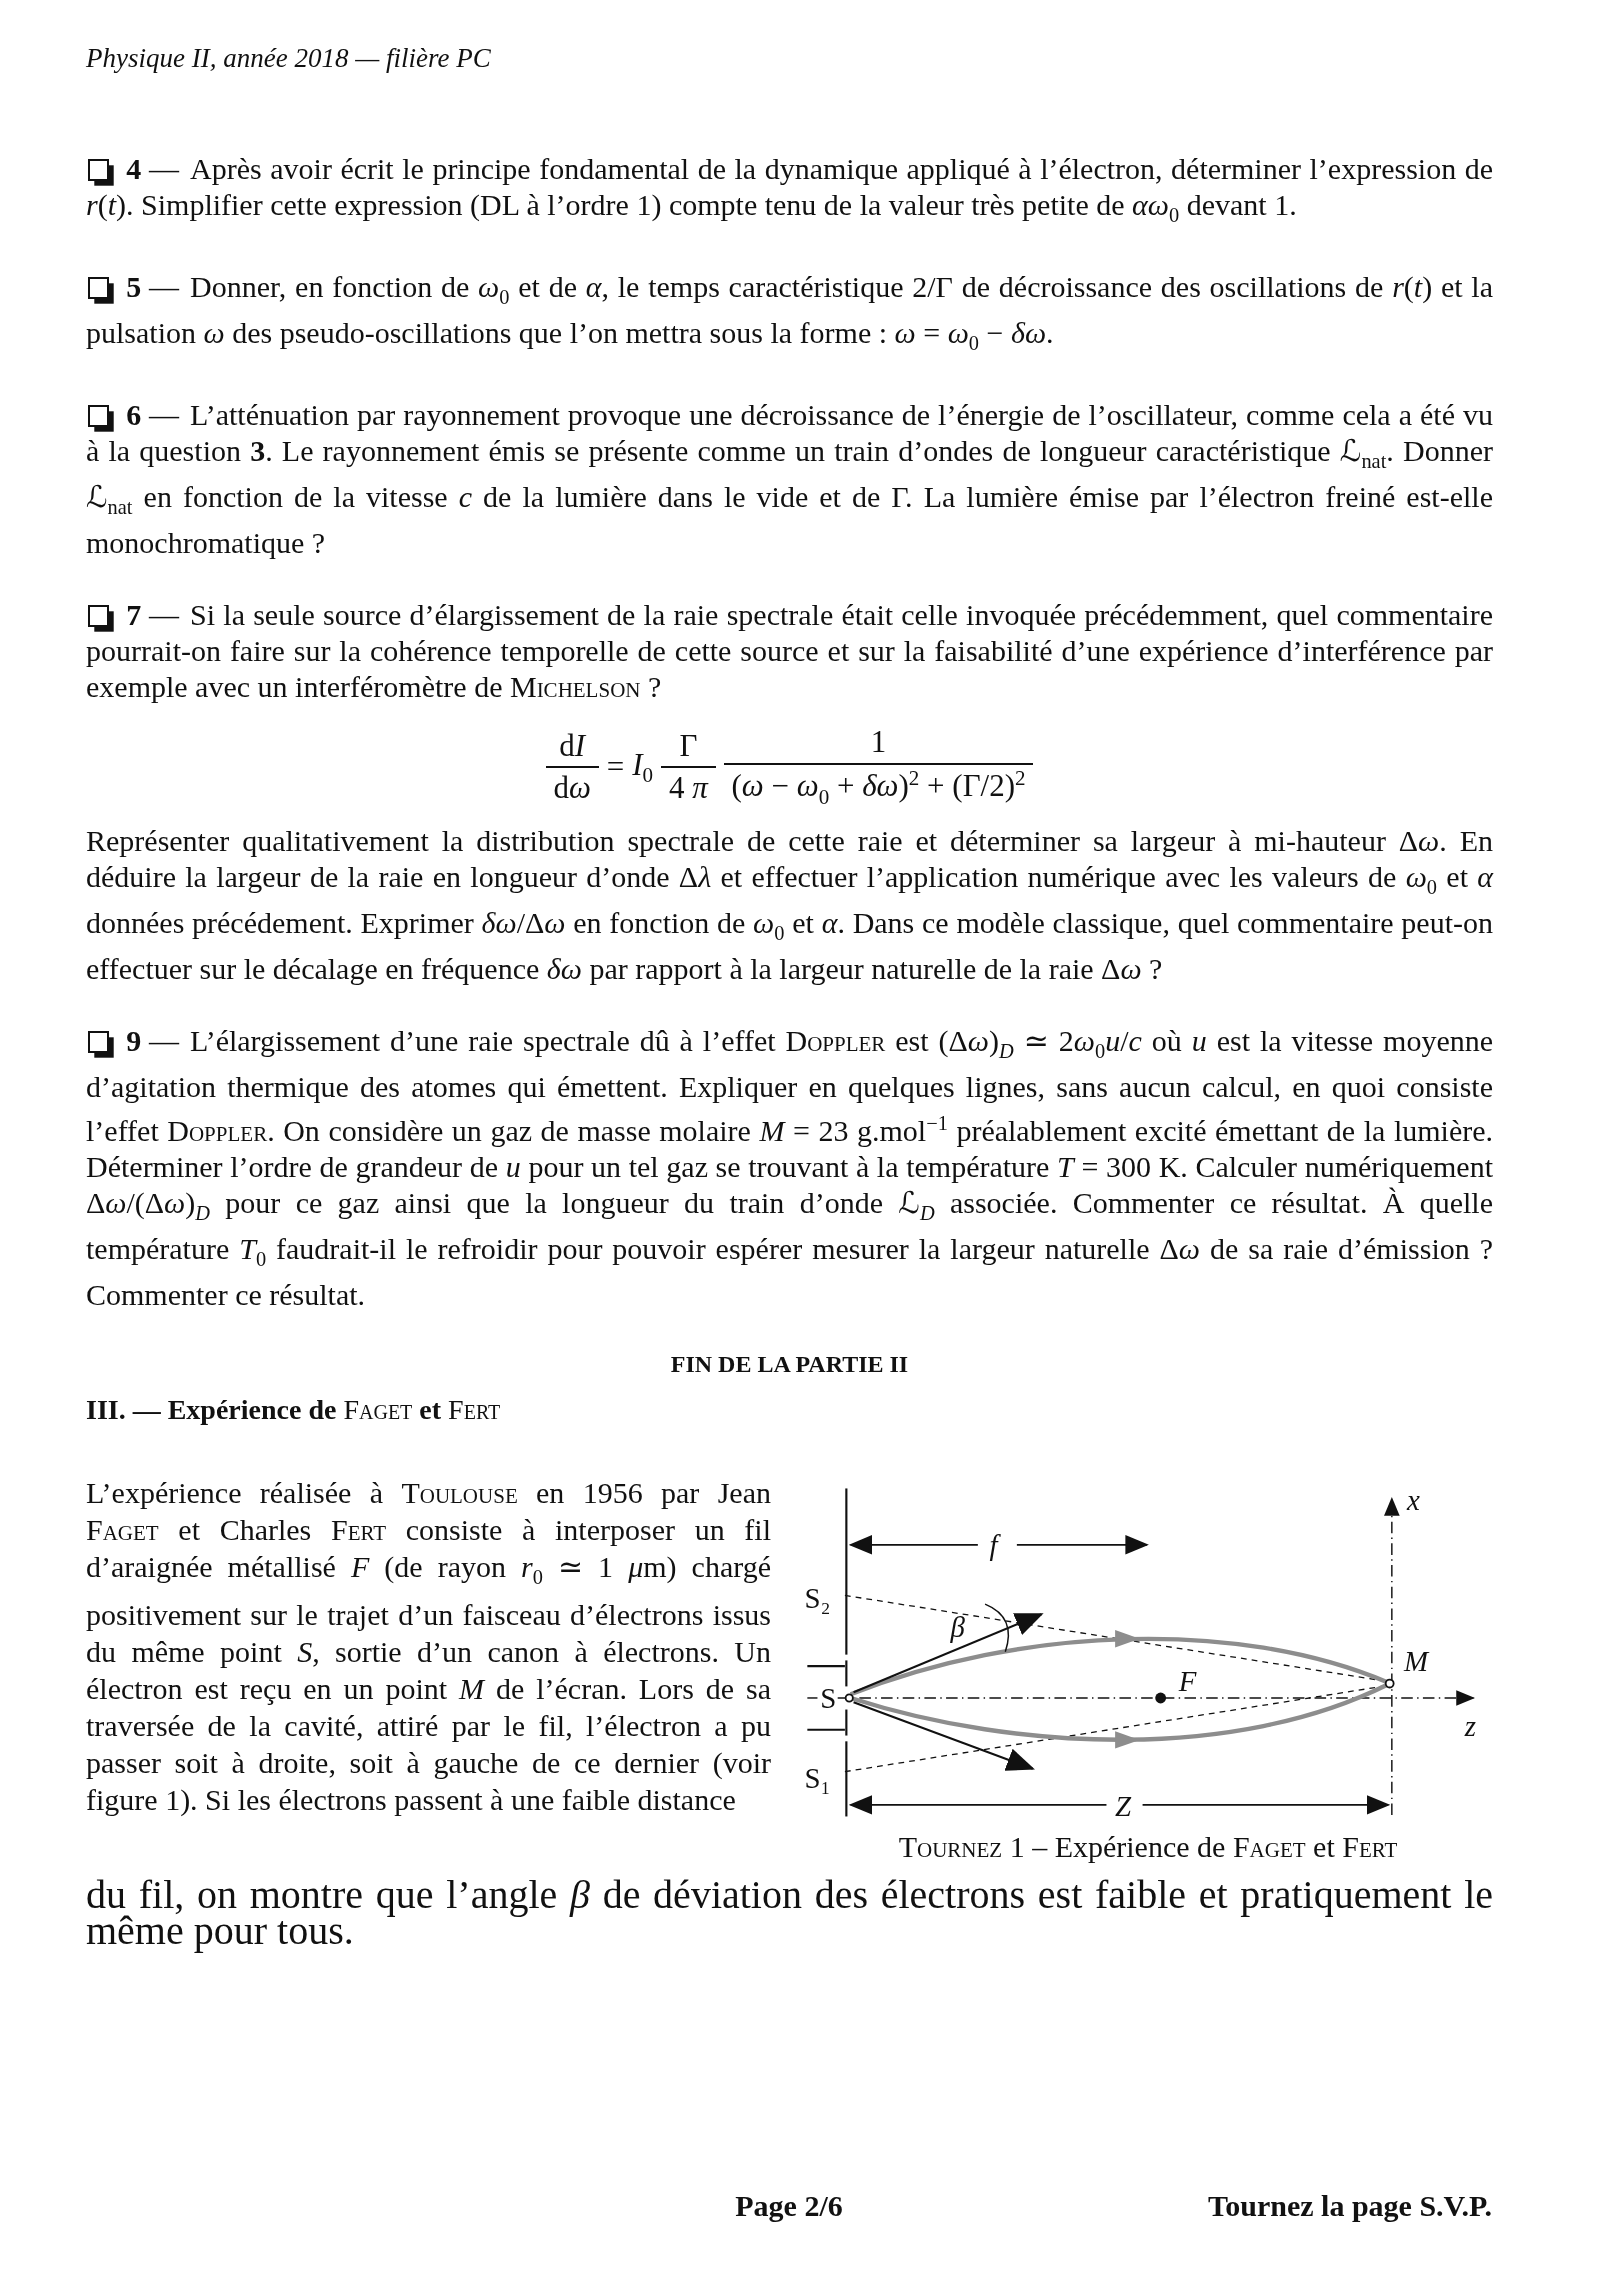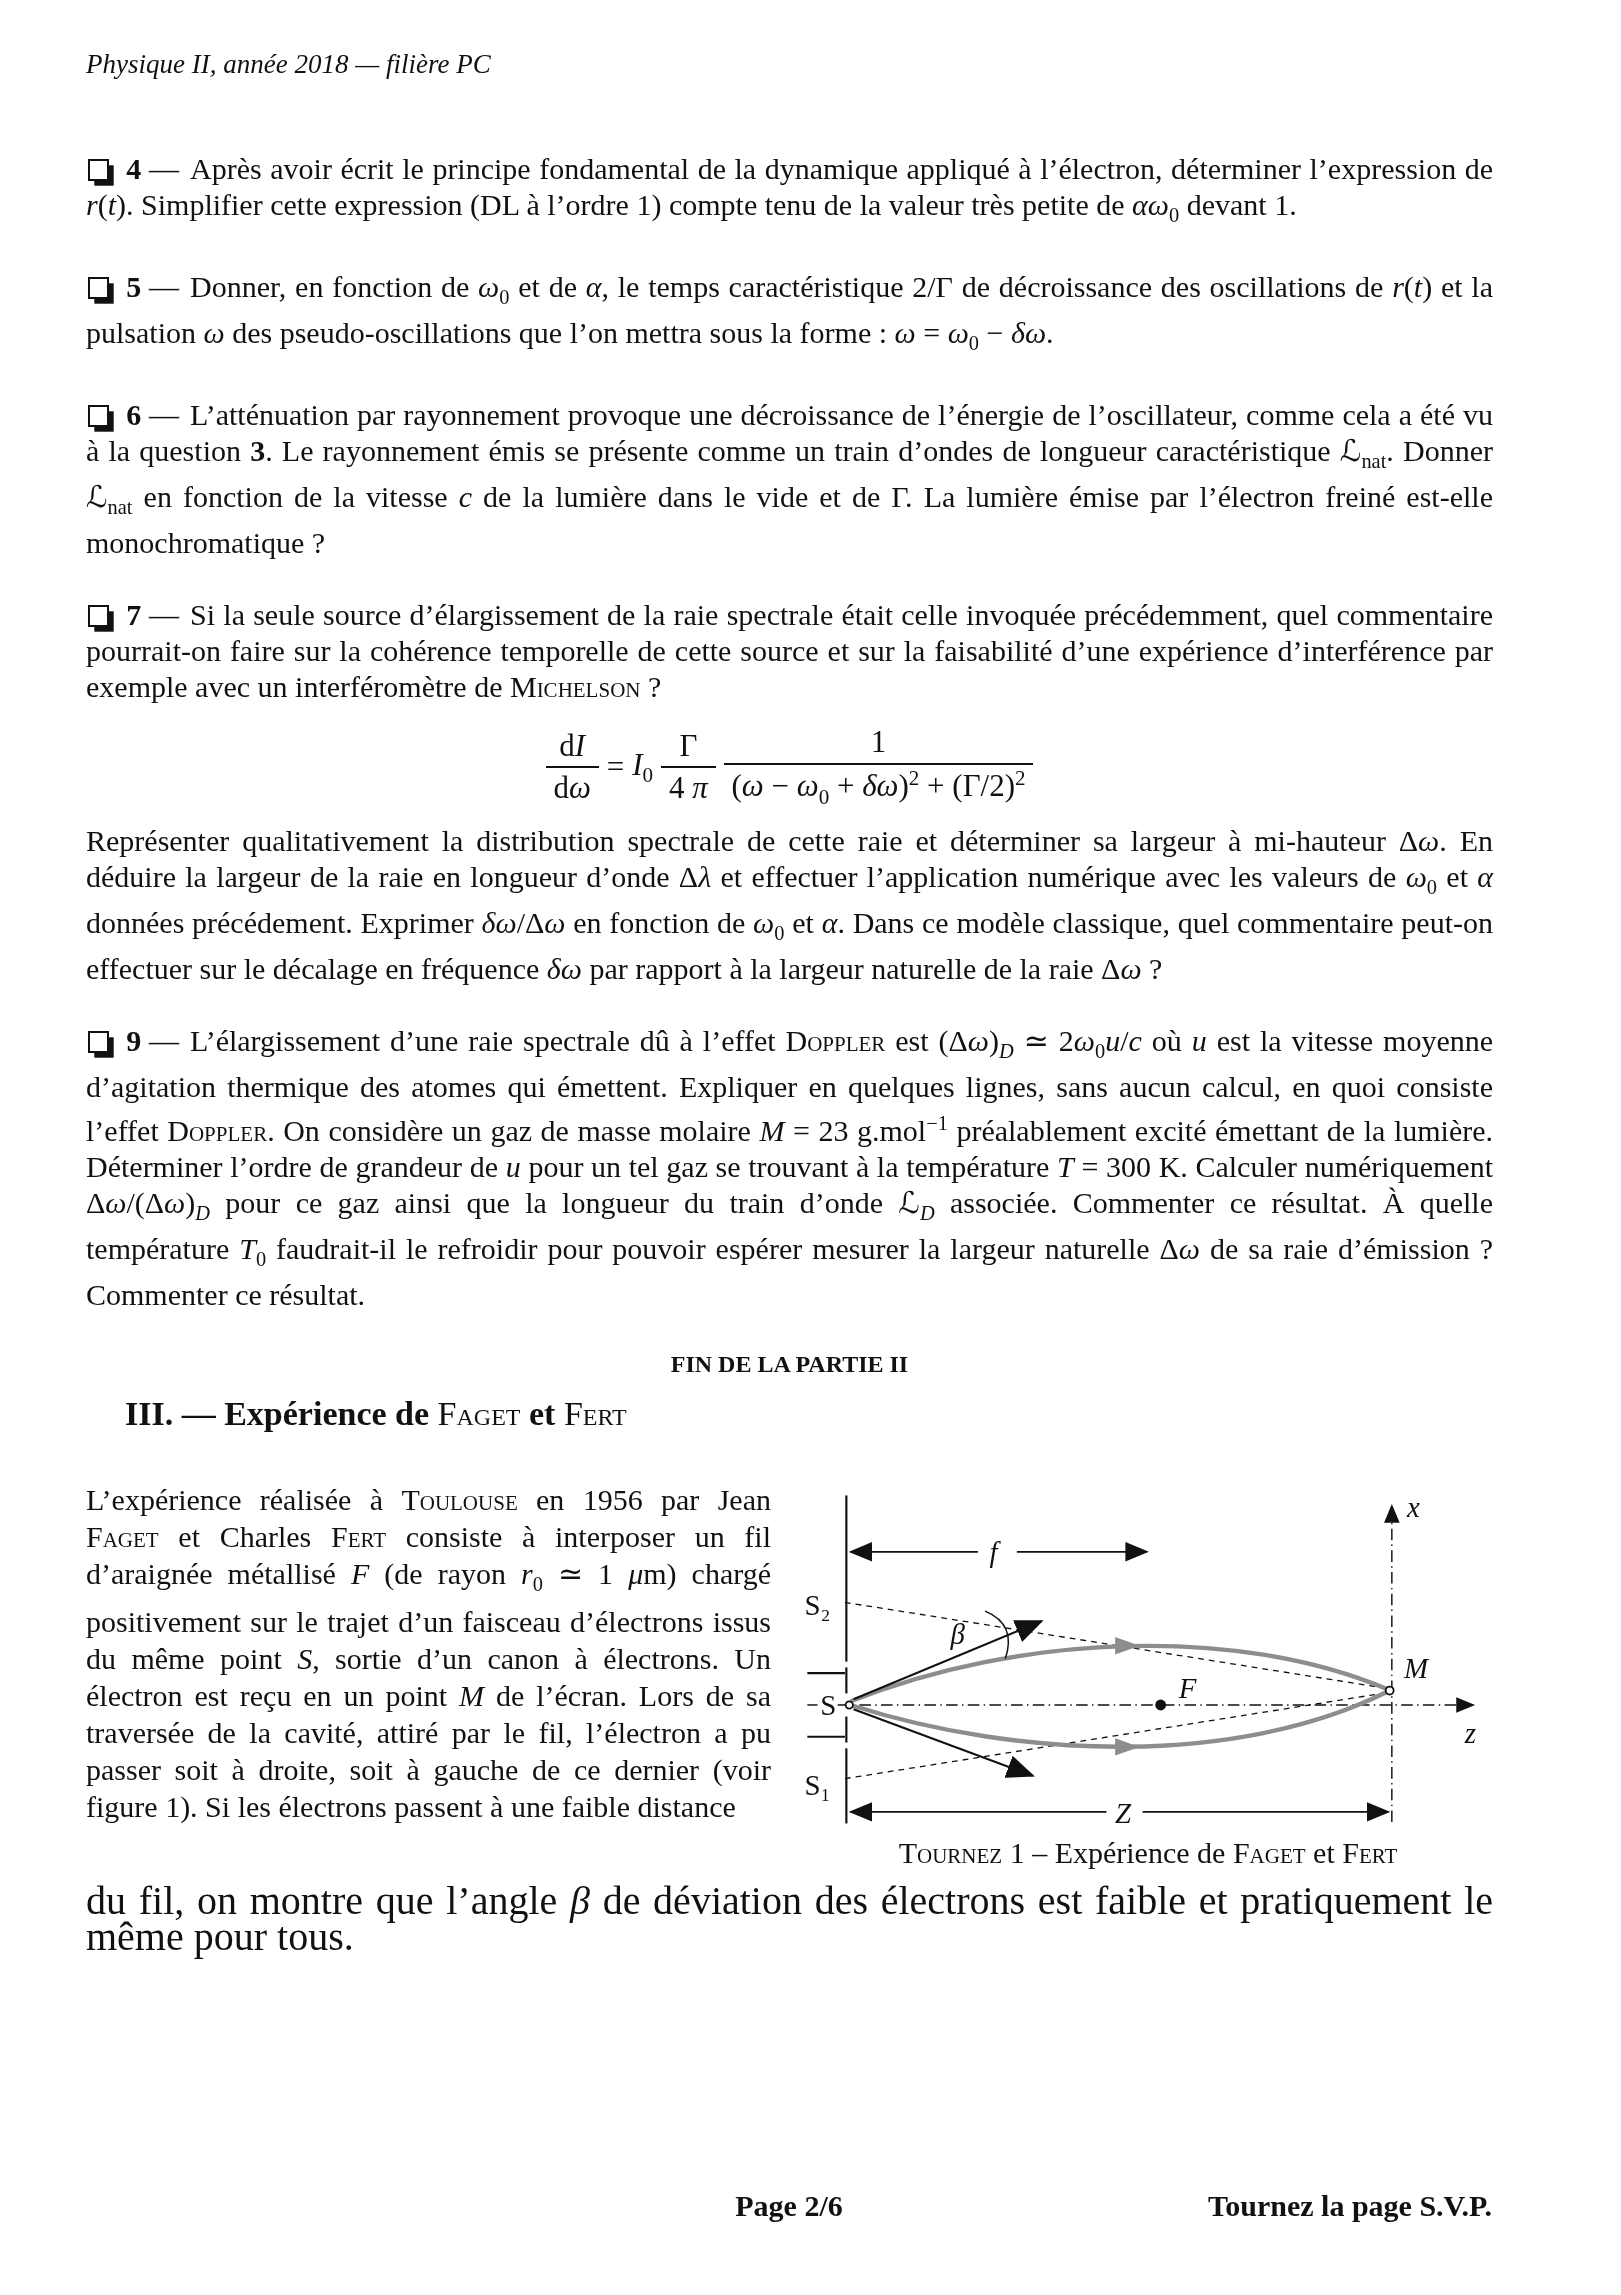--- a/index.html
+++ b/index.html
@@ -1,21 +1,21 @@
 <!DOCTYPE html>
 <html style="font-size:12.6px"><head>
 <meta charset="utf-8">
 <style>
   html,body{margin:0;padding:0;background:#9a9a9a;}
   .page{
     position:relative;width:1622px;height:2295px;background:#ffffff;
     font-family:"Liberation Serif","DejaVu Serif","DejaVu Sans",serif;
     color:#111;overflow:hidden;
   }
-  .hdr{position:absolute;top:49px;left:86px;font-style:italic;font-size:27px;}
+  .hdr{position:absolute;top:43px;left:86px;font-style:italic;font-size:27px;}
   main{position:absolute;top:151px;left:86px;width:1407px;}
   p{margin:0;}
   .q{font-size:30px;line-height:36px;text-align:justify;margin-top:36px;}
   .q:first-child{margin-top:0;}
   .qgap{margin-top:52px;}
   .qbox{display:inline-block;width:17.3px;height:17.3px;background:#fff;
         border:2.4px solid #111;box-shadow:5.5px 5.5px 0 -0.8px #111;
         margin:0 17.3px 0 1.6px;vertical-align:-1.6px;}
   .qnum{font-weight:bold;}
   .qdash{padding:0 11px 0 7.9px;}
@@ -23,21 +23,21 @@
   sub{font-size:68%;}
   sup{font-size:68%;}
   .sc{font-variant:small-caps;}
   .formula{display:flex;justify-content:center;align-items:center;gap:8px;
            font-size:31px;margin:20.4px 0 14px 0;}
   .frac{display:inline-flex;flex-direction:column;align-items:center;line-height:1.12;}
   .frac .num{padding:0 7.9px 2.4px 7.9px;}
   .frac .den{border-top:2.4px solid #111;padding:2.4px 7.9px 0 7.9px;}
   .cont{font-size:30px;line-height:36px;text-align:justify;margin-top:11px;}
   .fin{font-size:24px;font-weight:bold;text-align:center;margin-top:38px;}
-  .sec{font-size:34px;font-weight:bold;margin-top:17.3px;line-height:1.1;margin-left:39px;}
+  .sec{font-size:28px;font-weight:bold;margin-top:17.3px;line-height:1.1;}
   .sec .sc{font-weight:normal;}
   .cols{display:flex;gap:32px;margin-top:48px;align-items:flex-start;}
   .colL{width:685px;font-size:30px;line-height:37px;text-align:justify;}
   .colR{flex:1;}
   .caption{font-size:30px;text-align:center;margin-top:4.7px;}
   .cont2{font-size:40px;line-height:36px;text-align:justify;margin-top:13px;}
   .footer{position:absolute;left:86px;right:130px;bottom:68px;height:38px;
           font-size:30px;font-weight:bold;}
   .fpage{position:absolute;left:50%;transform:translateX(-50%);}
   .fturn{position:absolute;right:0;text-align:center;}

